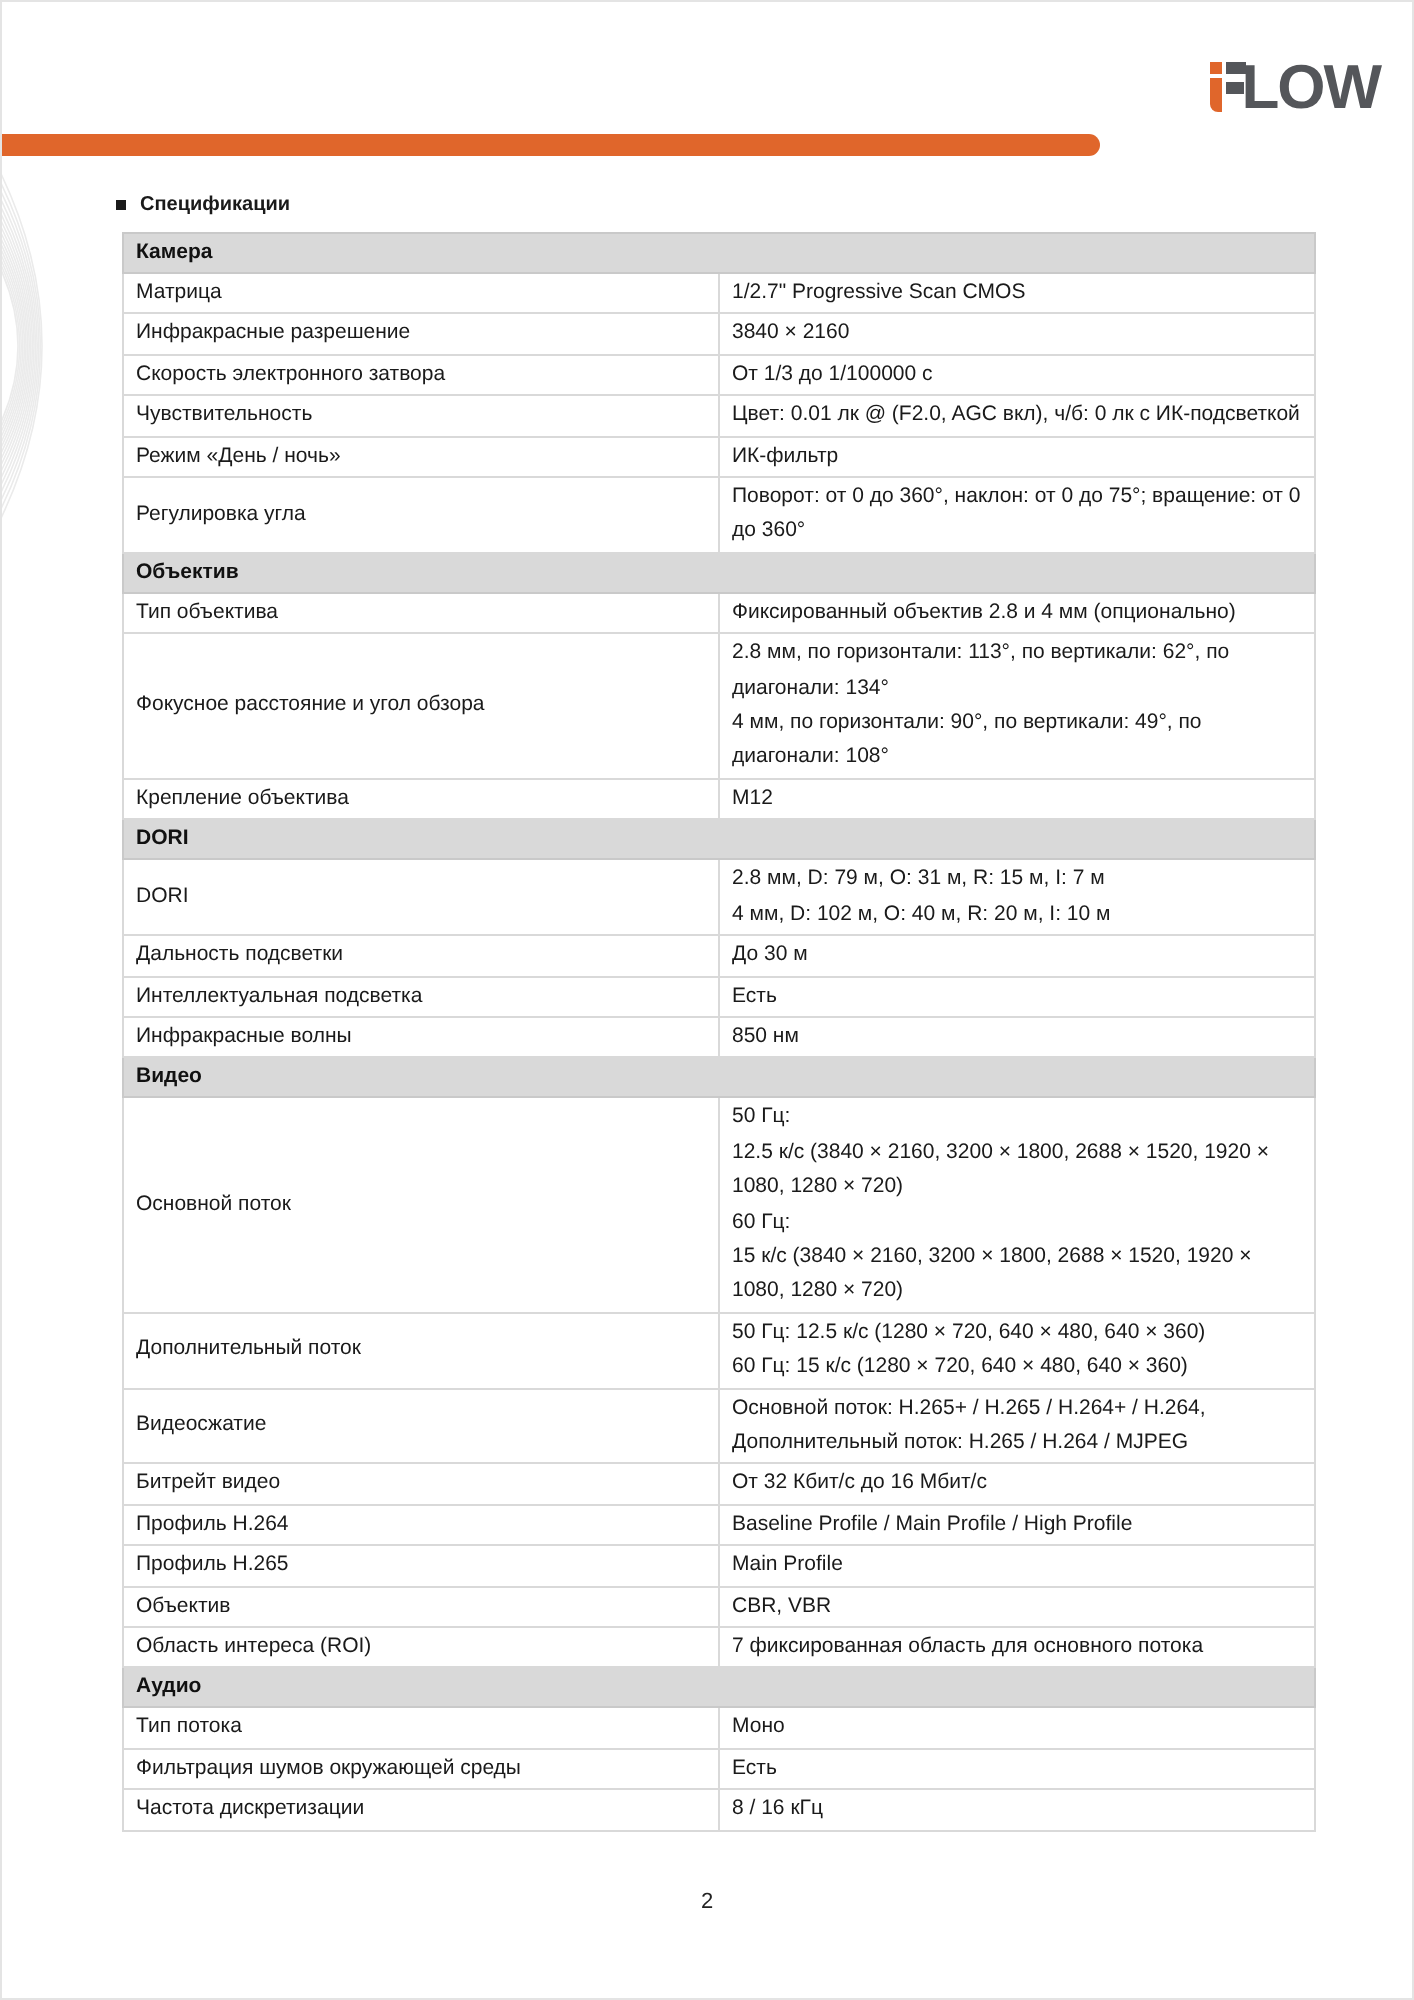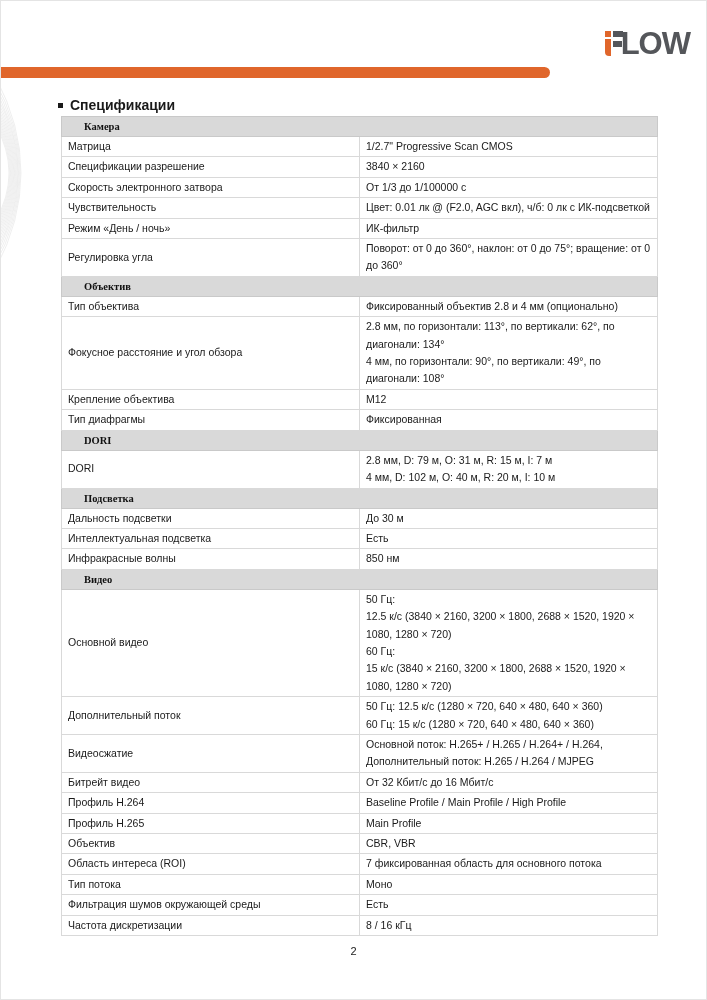--- a/index.html
+++ b/index.html
@@ -19,29 +19,29 @@
   .logo-if .stem { position:absolute; left:0; top:8px; width:6px; height:17px; background:#e0662b; border-radius:0 0 0 4px; }
   .logo-if .bar-top { position:absolute; left:8px; top:0;   width:10px; height:6px; background:#54565a; }
   .logo-if .bar-mid { position:absolute; left:8px; top:10px; width:9px;  height:6px; background:#54565a; }
   .logo-text { font-size:31px; line-height:25px; font-weight:800; color:#54565a; letter-spacing:-1px; }
 
   
   .accent-bar { position:absolute; top:66px; left:0; width:549px; height:11px;
     background:#e0662b; border-radius:0 6px 6px 0; }
 
   
-  .title-row { position:absolute; top:96px; left:57px; font-size:14px; font-weight:bold; display:flex; align-items:center;text-align:right; }
+  .title-row { position:absolute; top:96px; left:57px; font-size:10px; font-weight:bold; display:flex; align-items:center;text-align:right; }
   .title-bullet { width:5px; height:5px; background:#1a1a1a; margin-right:7px; display:inline-block; }
 
   
   table.spec { position:absolute; top:115px; left:60px; width:597px;
     border-collapse:collapse; table-layout:fixed; font-size:10.5px; }
   table.spec th, table.spec td { border:1px solid #d9d9d9; vertical-align:middle; text-align:left; }
-  table.spec th.section { background:#d9d9d9; font-weight:bold; padding:3px 22px; line-height:13px;
-    border-color:#c9c9c9; color:#111;font-family:Liberation Serif, serif; }
+  table.spec th.section { background:#d9d9d9; font-weight:bold; padding:3px 6px; line-height:13px;
+    border-color:#c9c9c9; color:#111; }
   table.spec td { padding:1px 6px; line-height:17.4px; }
   table.spec td.label { width:170px; }
 
   
   .page-number { position:absolute; top:944px; left:0; width:100%; text-align:center; font-size:11px; color:#222; }
 </style>
 </head>
 <body>
 
 <div class="page">
@@ -87,21 +87,21 @@
         <tr>
           <th colspan="2" class="section">Камера</th>
         </tr>
         <tr>
           <td class="label">Матрица</td>
           <td class="value">
             <div>1/2.7" Progressive Scan CMOS</div>
           </td>
         </tr>
         <tr>
-          <td class="label">Спецификации разрешение</td>
+          <td class="label">Инфракрасные разрешение</td>
           <td class="value">
             <div>3840 × 2160</div>
           </td>
         </tr>
         <tr>
           <td class="label">Скорость электронного затвора</td>
           <td class="value">
             <div>От 1/3 до 1/100000 с</div>
           </td>
         </tr>
@@ -139,39 +139,30 @@
             <div>4 мм, по горизонтали: 90°, по вертикали: 49°, по диагонали: 108°</div>
           </td>
         </tr>
         <tr>
           <td class="label">Крепление объектива</td>
           <td class="value">
             <div>M12</div>
           </td>
         </tr>
         <tr>
-          <td class="label">Тип диафрагмы</td>
-          <td class="value">
-            <div>Фиксированная</div>
-          </td>
-        </tr>
-        <tr>
           <th colspan="2" class="section">DORI</th>
         </tr>
         <tr>
           <td class="label">DORI</td>
           <td class="value">
             <div>2.8 мм, D: 79 м, O: 31 м, R: 15 м, I: 7 м</div>
             <div>4 мм, D: 102 м, O: 40 м, R: 20 м, I: 10 м</div>
           </td>
         </tr>
         <tr>
-          <th colspan="2" class="section">Подсветка</th>
-        </tr>
-        <tr>
           <td class="label">Дальность подсветки</td>
           <td class="value">
             <div>До 30 м</div>
           </td>
         </tr>
         <tr>
           <td class="label">Интеллектуальная подсветка</td>
           <td class="value">
             <div>Есть</div>
           </td>
@@ -179,21 +170,21 @@
         <tr>
           <td class="label">Инфракрасные волны</td>
           <td class="value">
             <div>850 нм</div>
           </td>
         </tr>
         <tr>
           <th colspan="2" class="section">Видео</th>
         </tr>
         <tr>
-          <td class="label">Основной видео</td>
+          <td class="label">Основной поток</td>
           <td class="value">
             <div>50 Гц:</div>
             <div>12.5 к/с (3840 × 2160, 3200 × 1800, 2688 × 1520, 1920 × 1080, 1280 × 720)</div>
             <div>60 Гц:</div>
             <div>15 к/с (3840 × 2160, 3200 × 1800, 2688 × 1520, 1920 × 1080, 1280 × 720)</div>
           </td>
         </tr>
         <tr>
           <td class="label">Дополнительный поток</td>
           <td class="value">
@@ -232,20 +223,23 @@
             <div>CBR, VBR</div>
           </td>
         </tr>
         <tr>
           <td class="label">Область интереса (ROI)</td>
           <td class="value">
             <div>7 фиксированная область для основного потока</div>
           </td>
         </tr>
         <tr>
+          <th colspan="2" class="section">Аудио</th>
+        </tr>
+        <tr>
           <td class="label">Тип потока</td>
           <td class="value">
             <div>Моно</div>
           </td>
         </tr>
         <tr>
           <td class="label">Фильтрация шумов окружающей среды</td>
           <td class="value">
             <div>Есть</div>
           </td>

